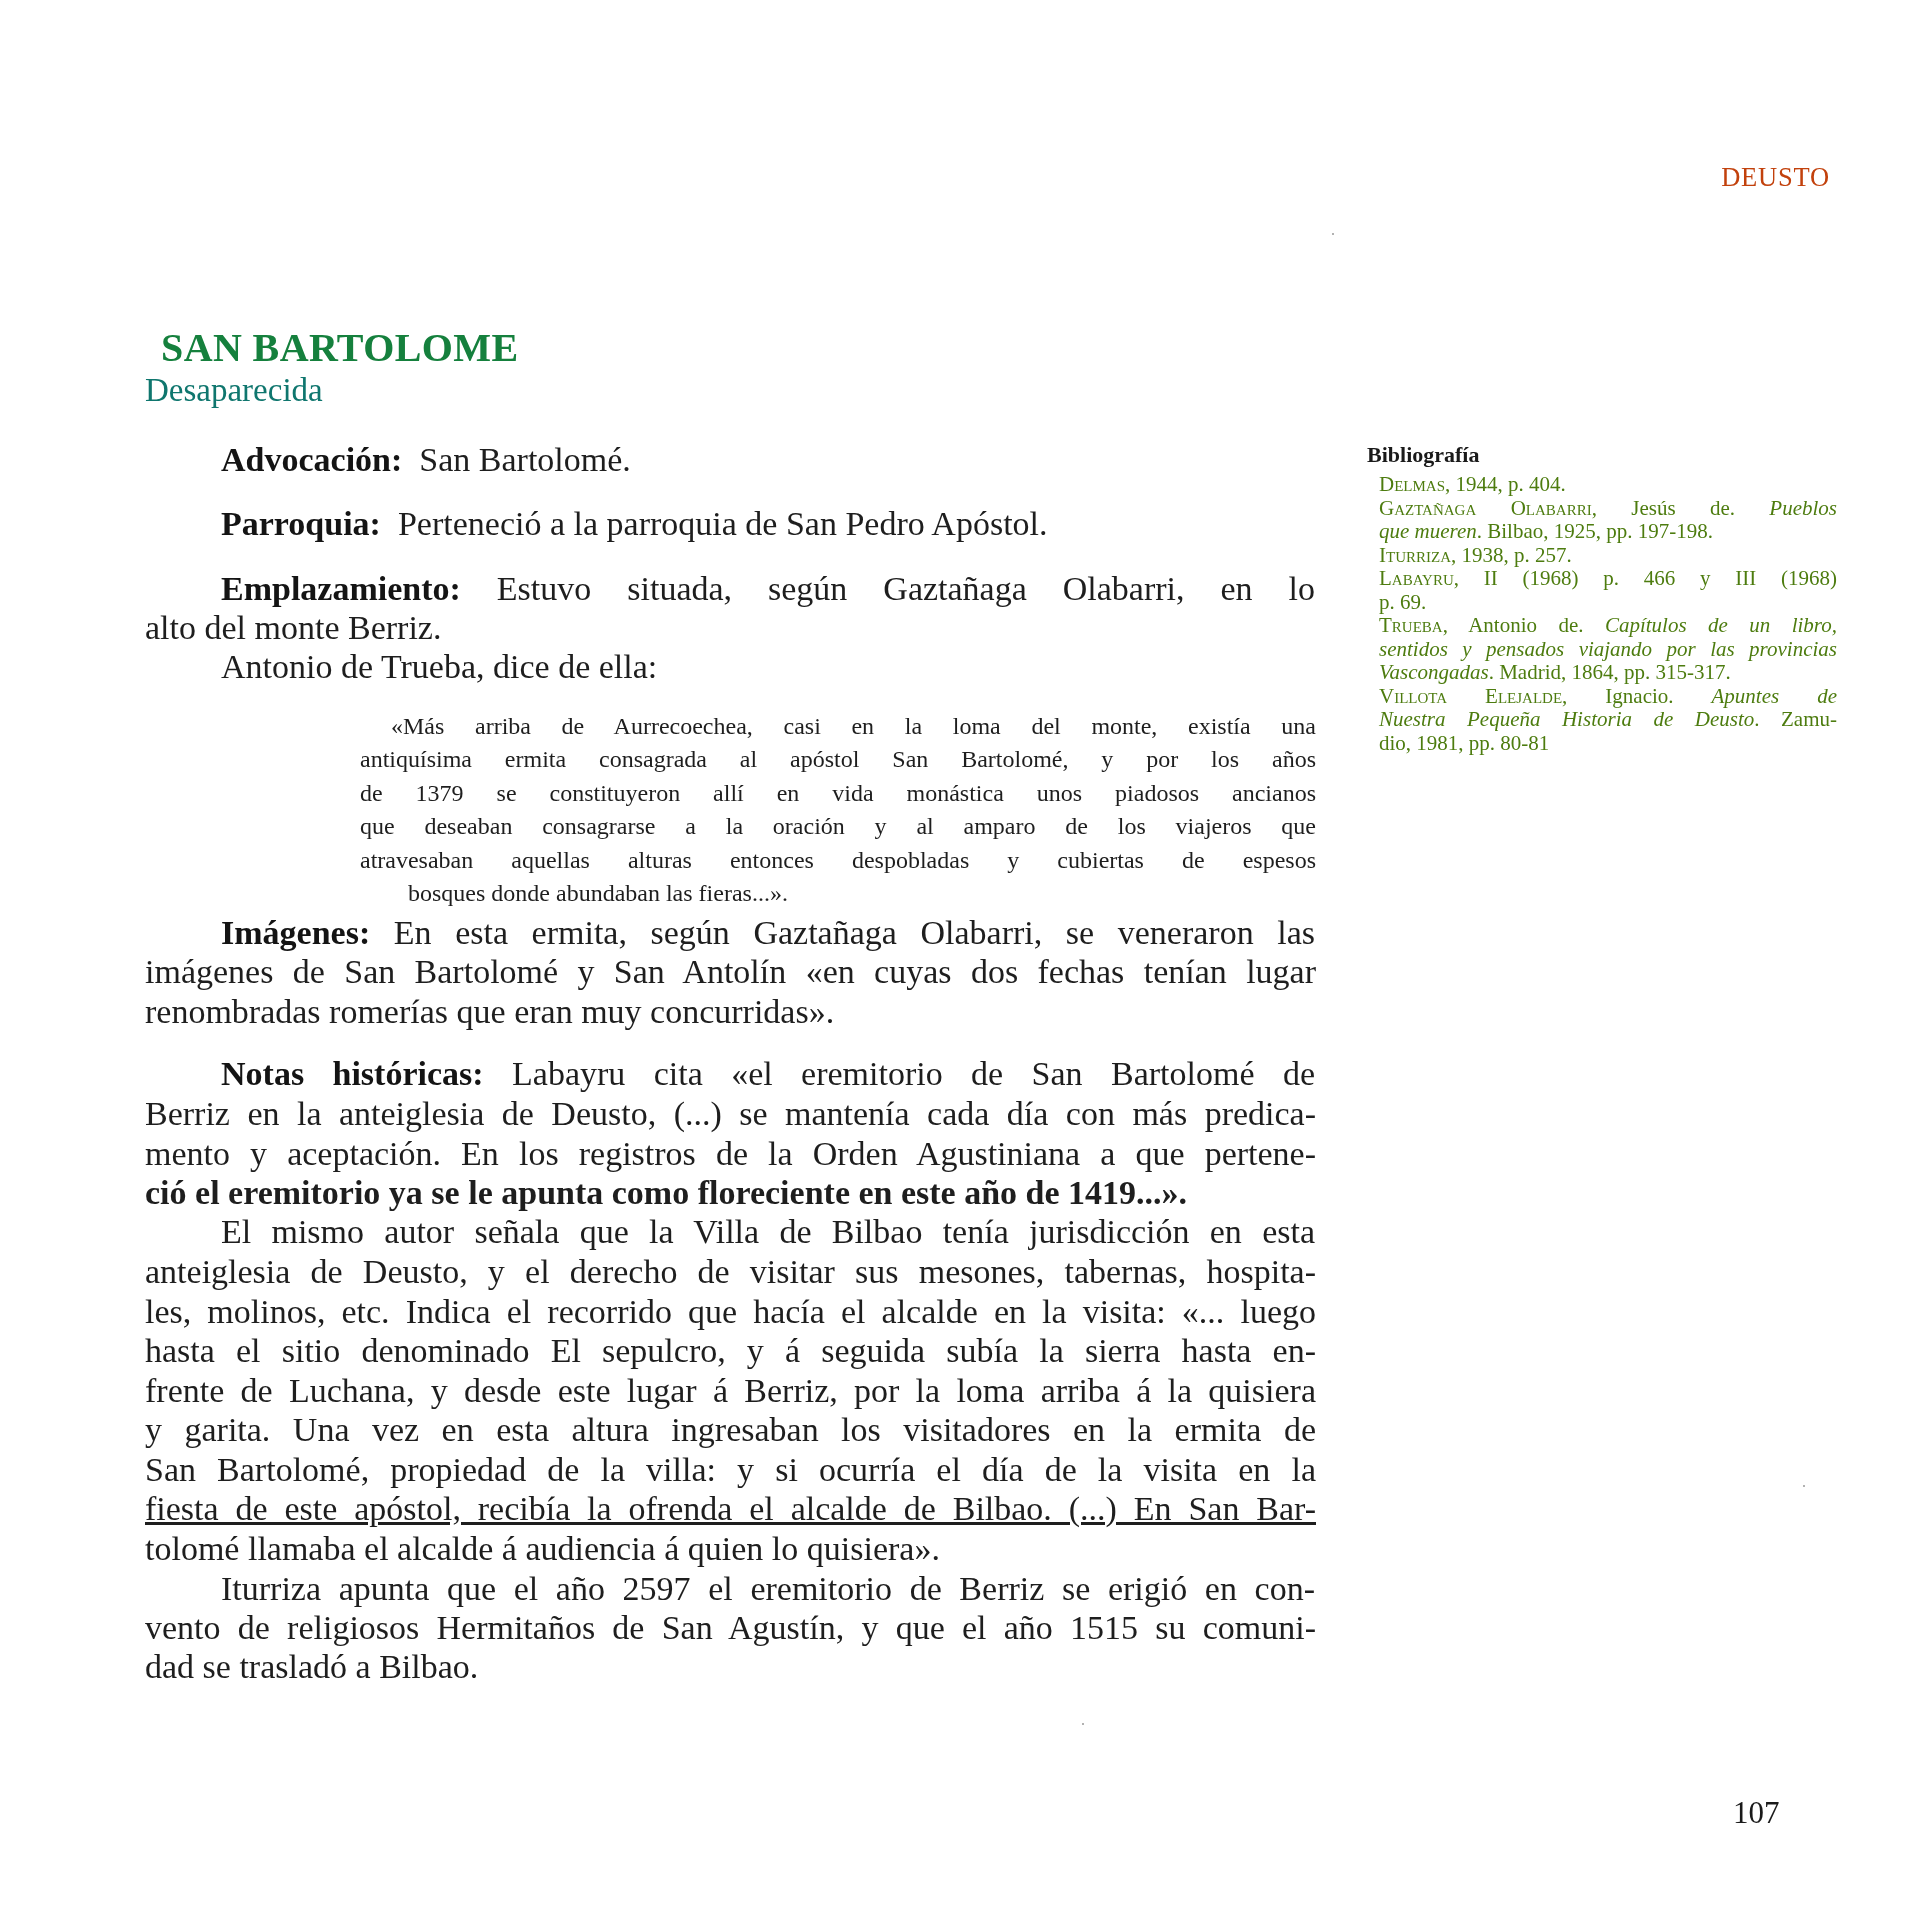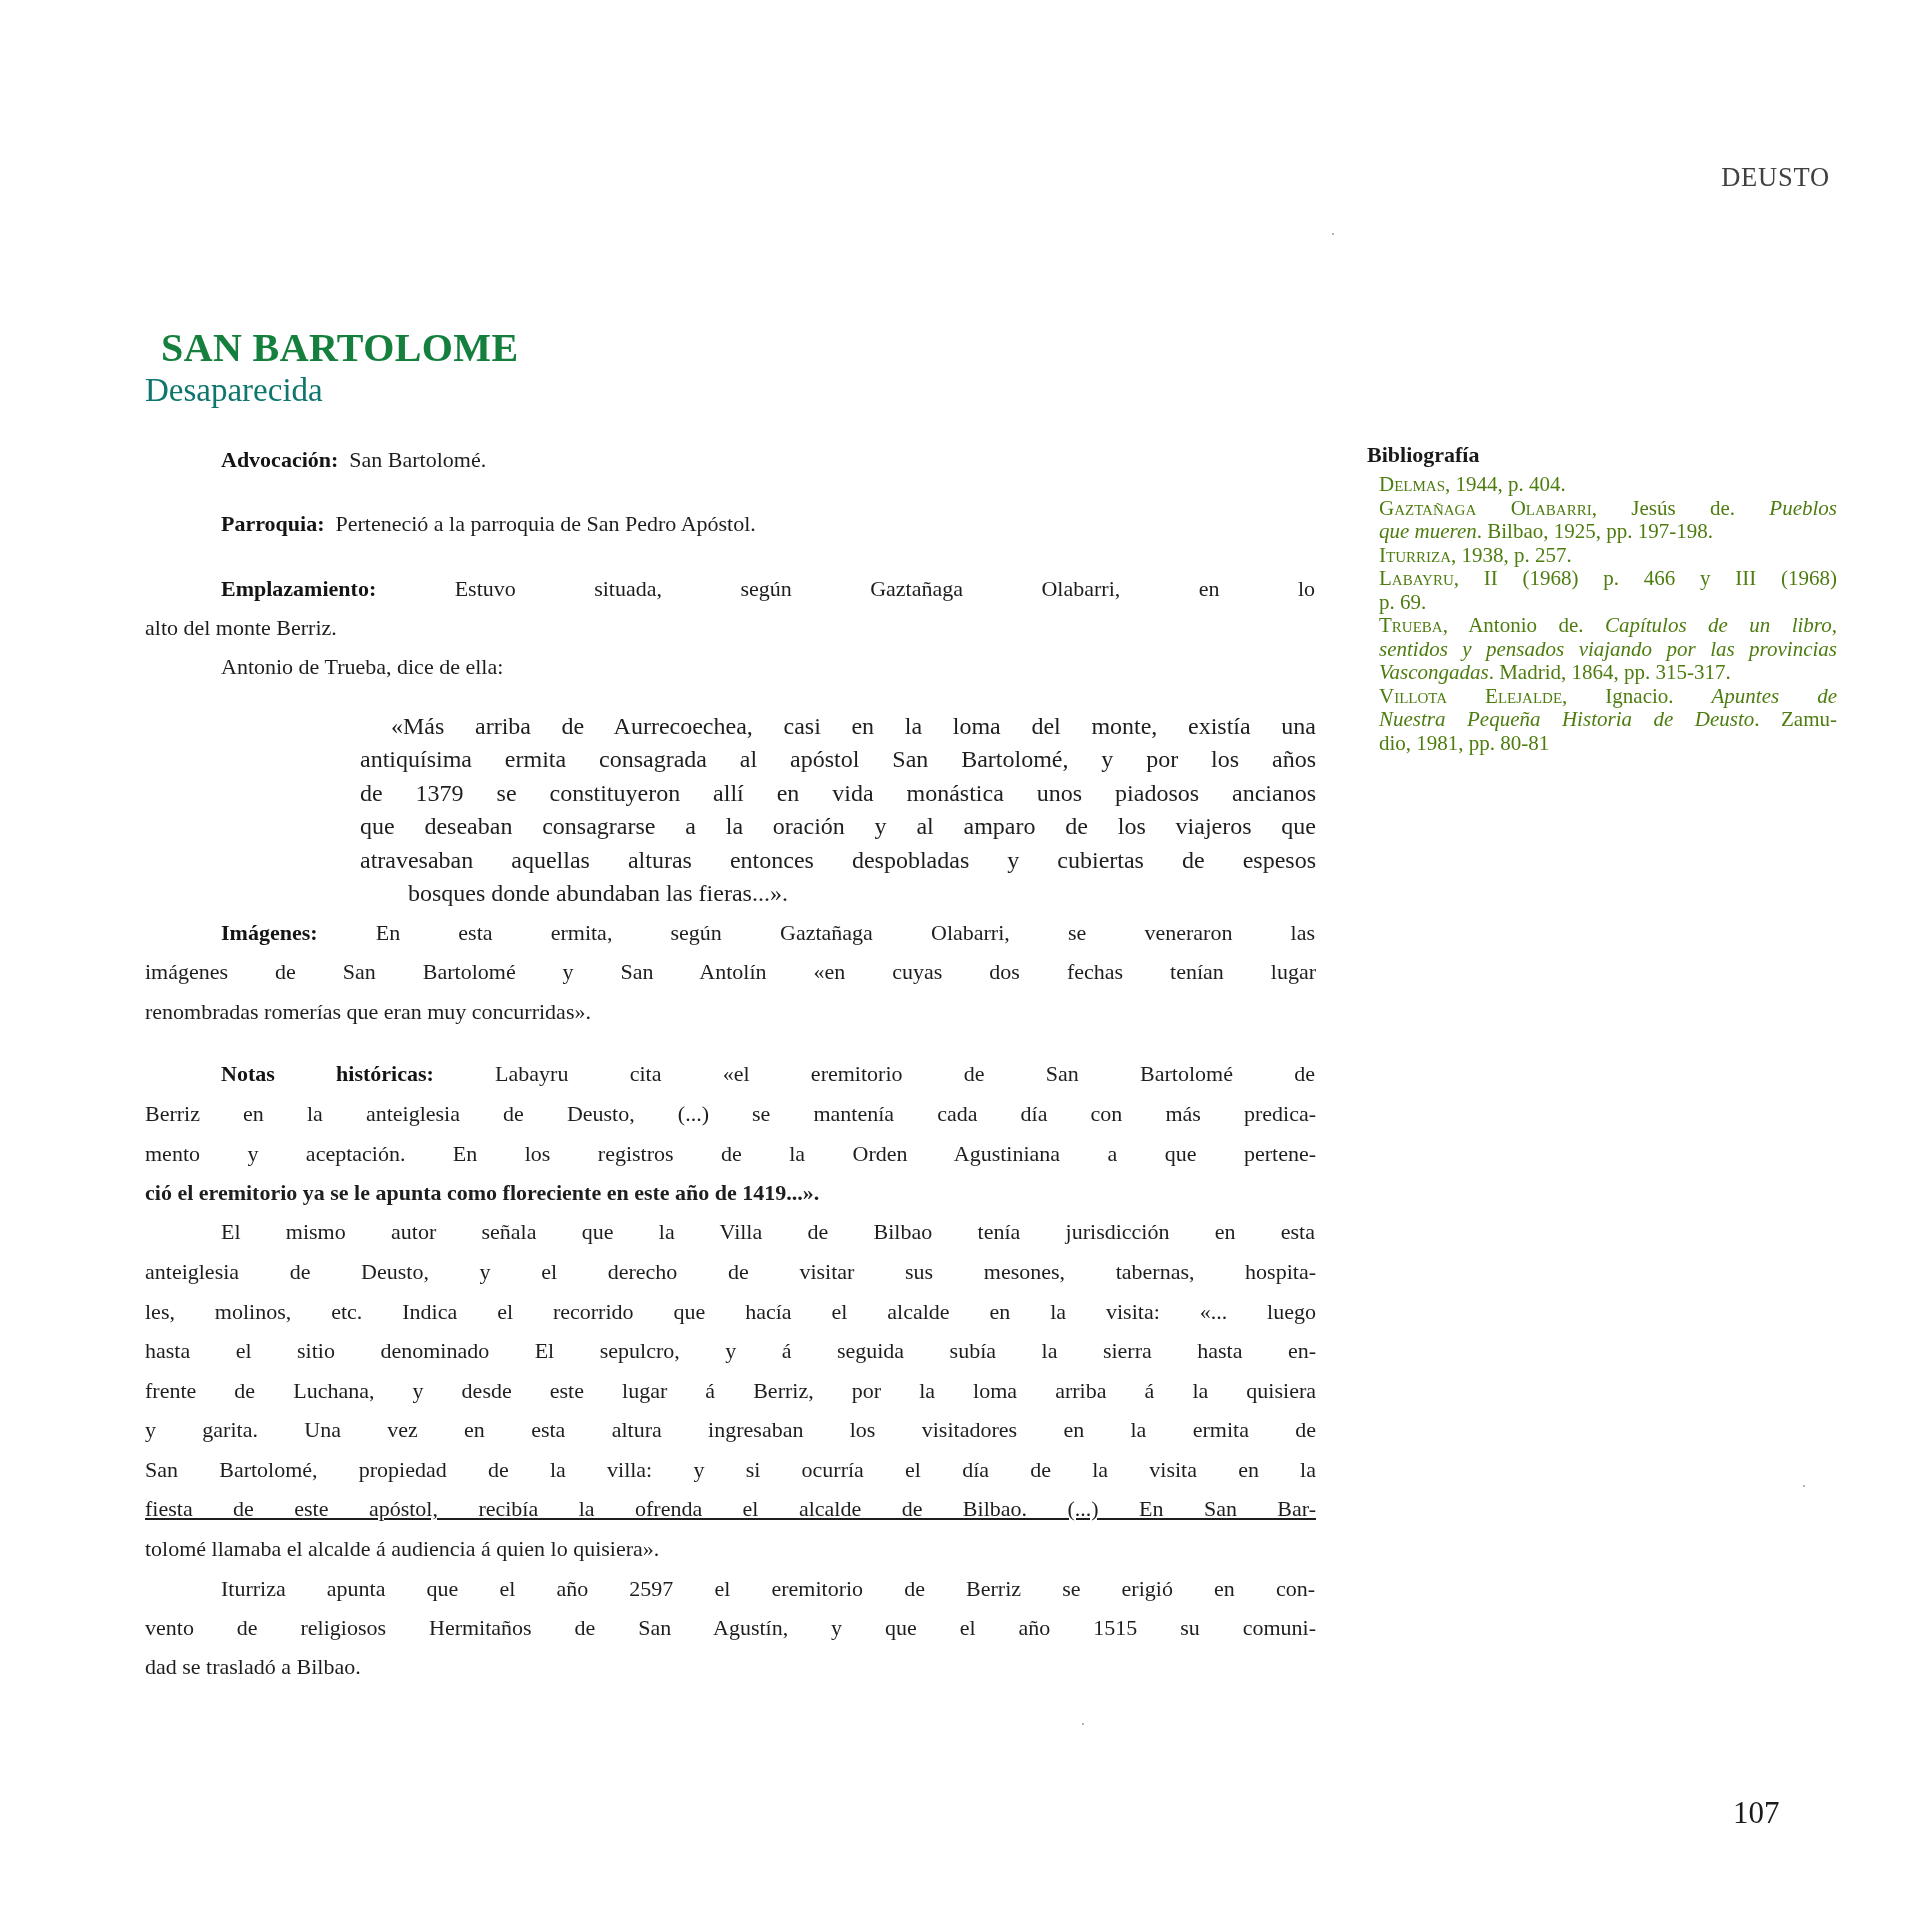--- a/index.html
+++ b/index.html
@@ -1,24 +1,24 @@
 <!DOCTYPE html>
 <html style="font-size:12.5px"><head>
 <meta charset="utf-8">
 <style>
   html,body{margin:0;padding:0;background:#fff;}
   body{width:1930px;height:1907px;position:relative;overflow:hidden;color:#1e1e1e;
        font-family:"Liberation Serif","DejaVu Serif",serif;}
   .abs{position:absolute;white-space:nowrap;}
-  .running-head{right:100px;top:162px;font-size:26.5px;letter-spacing:0.8px;color:#404040;margin-left:16px;}
+  .running-head{right:100px;top:162px;font-size:26.5px;letter-spacing:0.8px;color:#c2410c;margin-left:16px;}
   .title{left:161px;top:324px;font-size:40px;font-weight:bold;letter-spacing:0.4px;color:#15803d;}
   .subtitle{left:145px;top:372px;font-size:33px;color:#0f766e;}
   .pnum{left:1733px;top:1795px;font-size:31px;color:#1a1a1a;}
 
-  .line{position:absolute;left:145px;width:1171px;font-size:22px;line-height:37px;height:37px;
+  .line{position:absolute;left:145px;width:1171px;font-size:34px;line-height:37px;height:37px;
         text-align:justify;text-align-last:justify;white-space:nowrap;overflow:visible;}
   .line.last{text-align-last:left;}
   .line.ind{left:221px;width:1094px;}
   .lbl{font-weight:bold;color:#141414;}
   .quote{position:absolute;left:360px;width:956px;font-size:24px;line-height:33px;height:33px;
          text-align:justify;text-align-last:justify;white-space:nowrap;}
   .quote.last{text-align-last:left;margin-left:48px;}
 
   .bib-head{left:1367px;top:442px;font-size:22px;font-weight:bold;color:#1a1a1a;}
   .bib{position:absolute;left:1379px;width:458px;font-size:21px;line-height:23px;height:23px;

